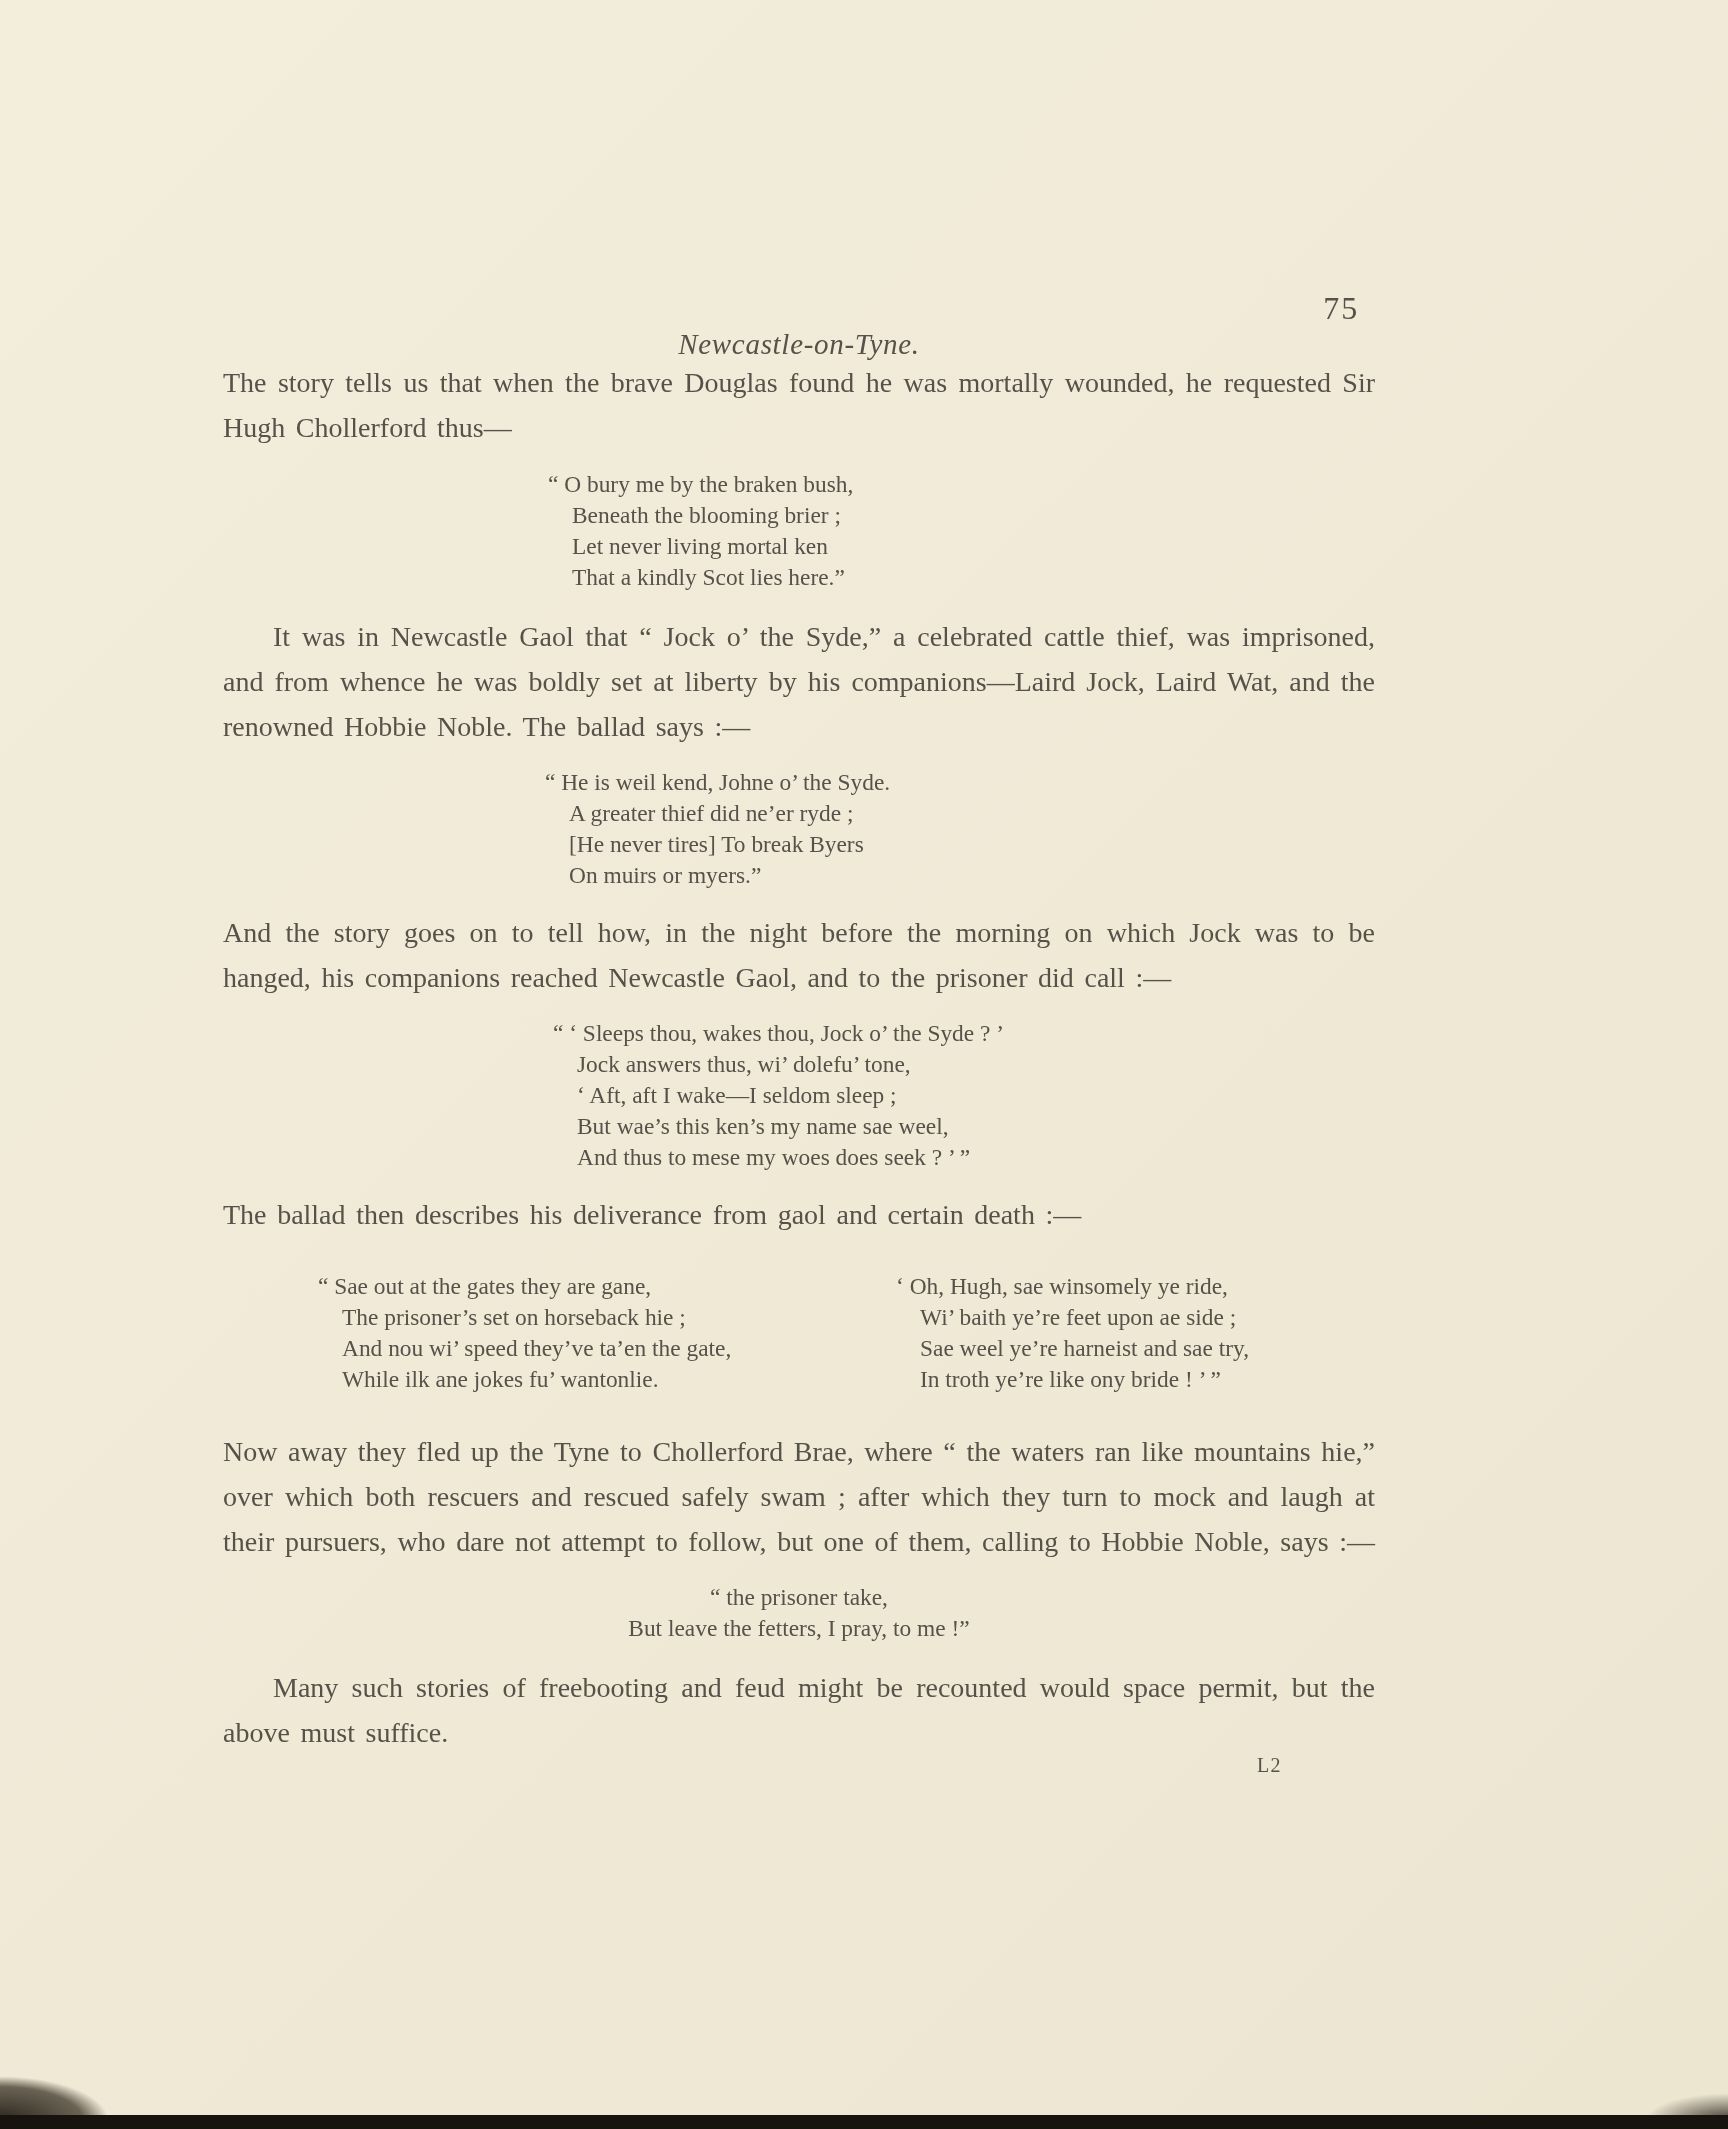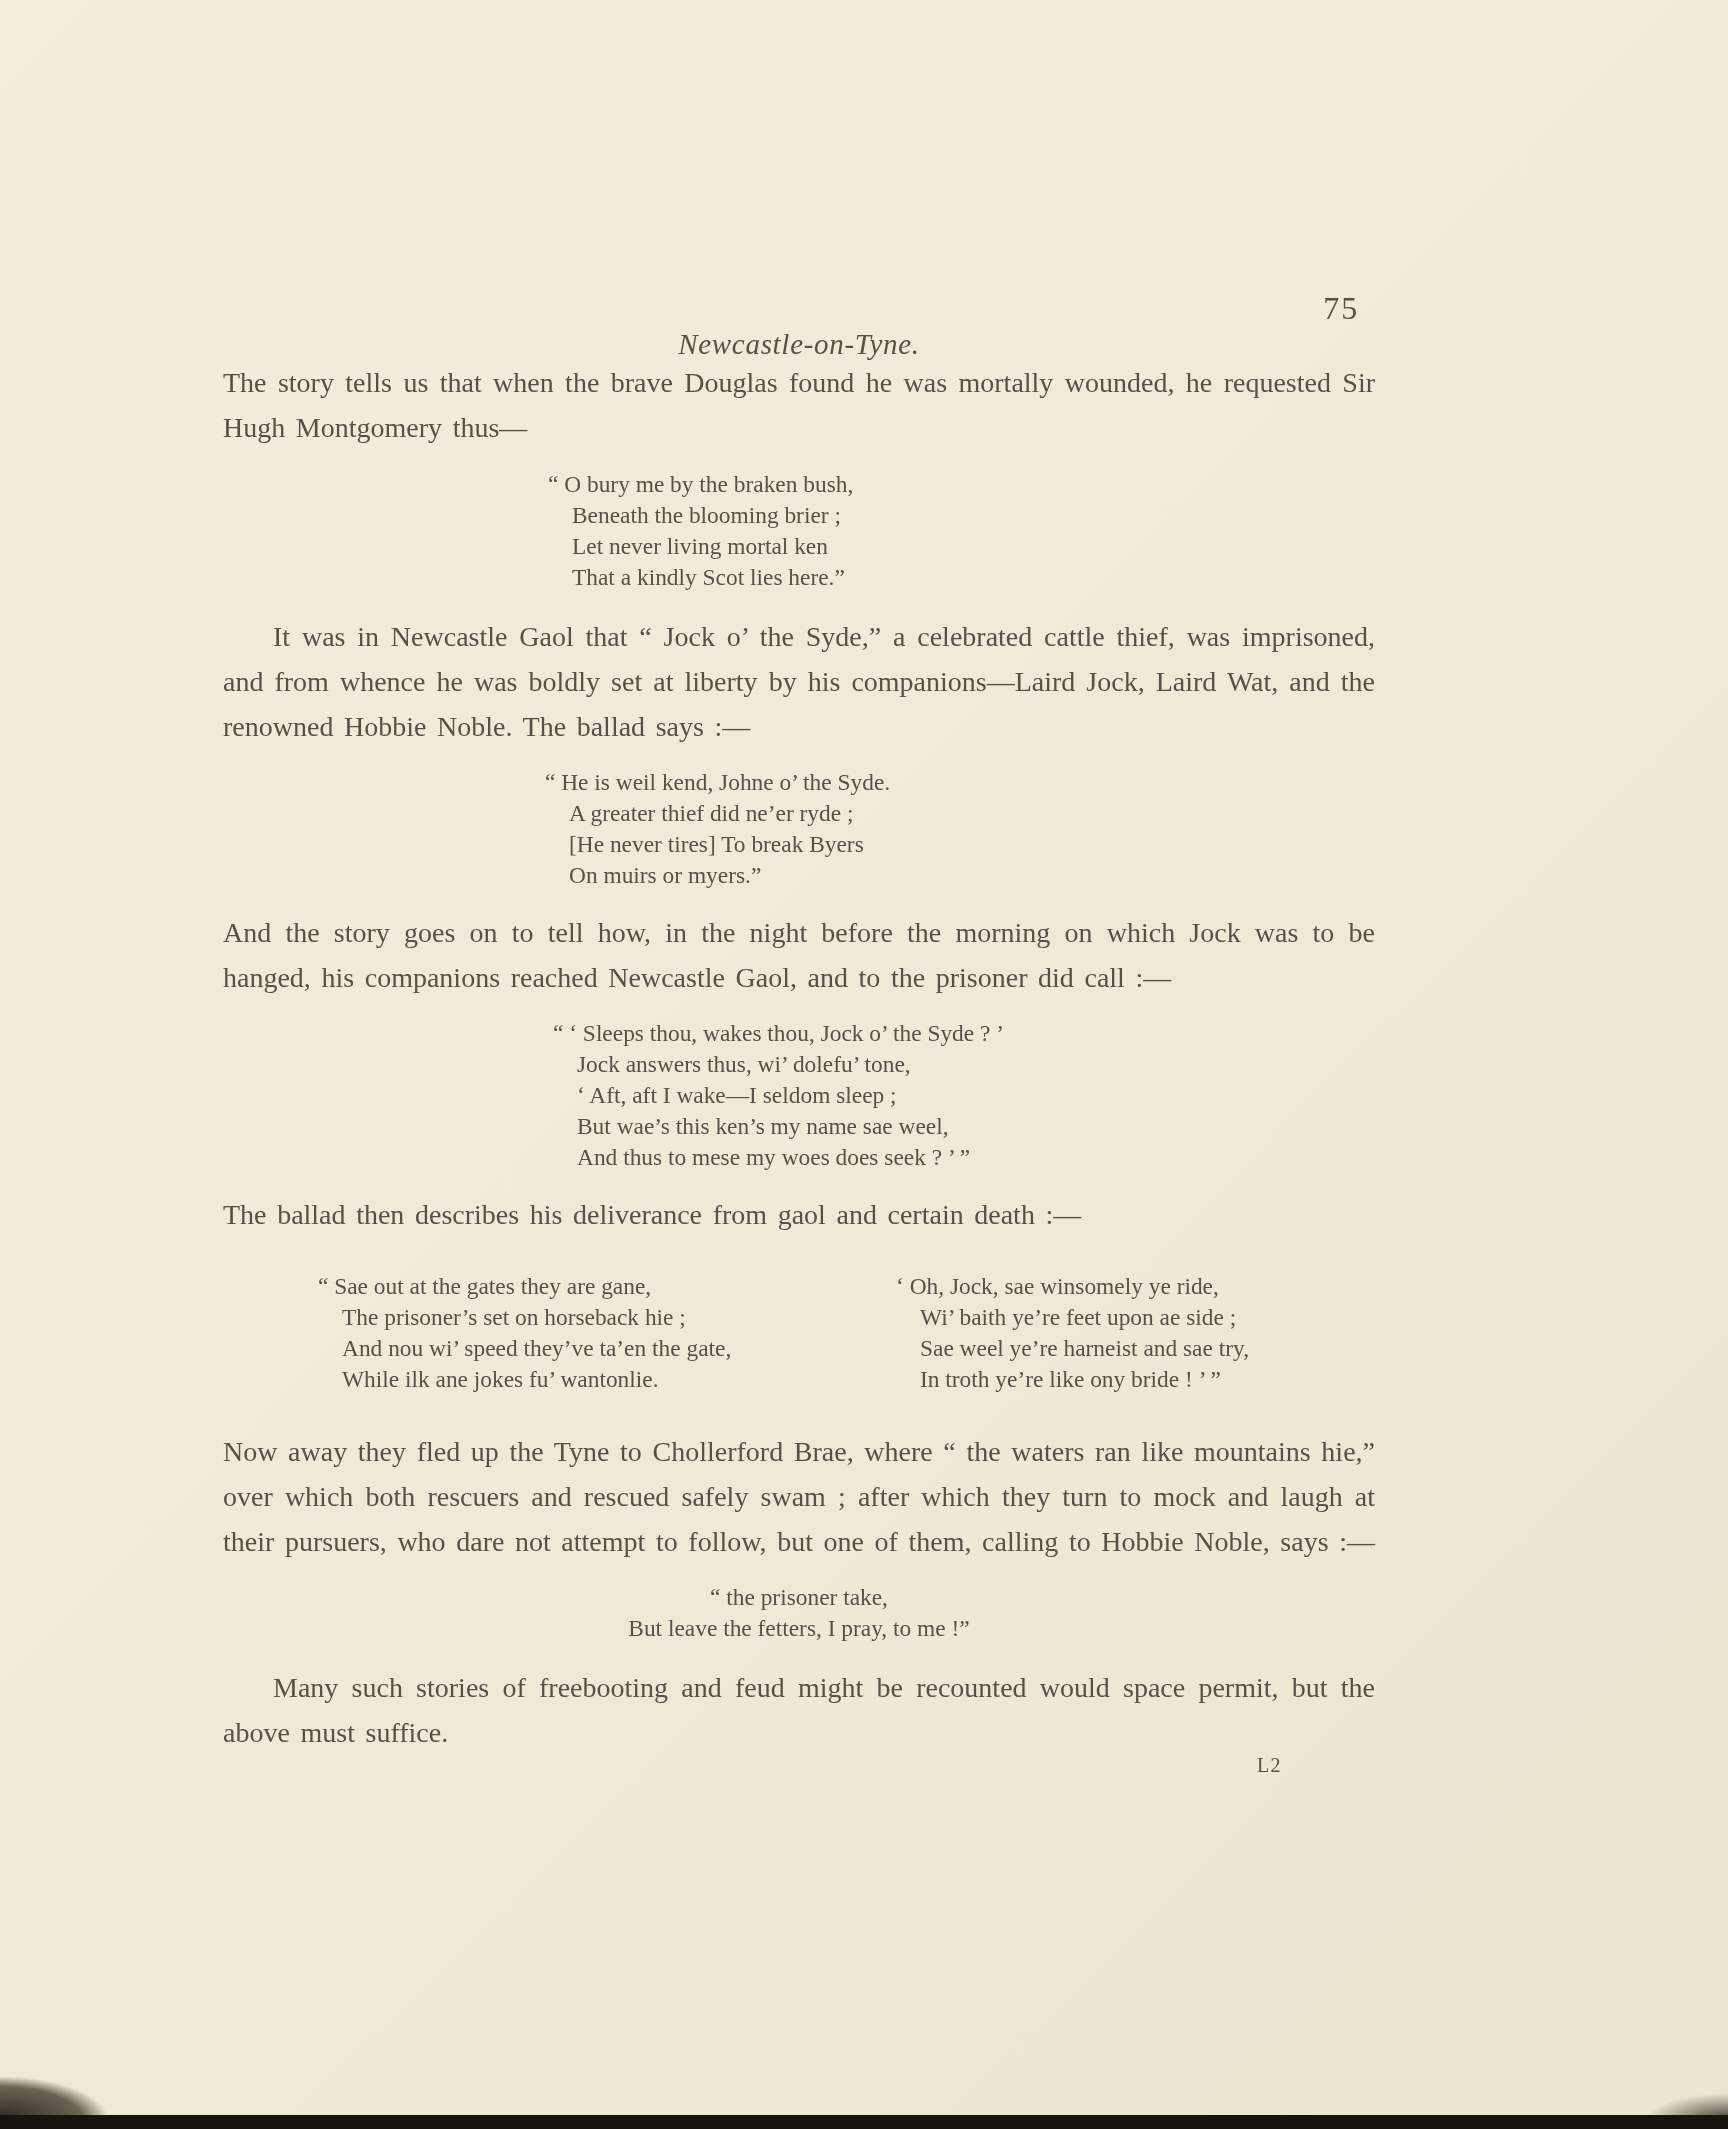--- a/index.html
+++ b/index.html
@@ -118,21 +118,21 @@
 
 <div class="page">
 
   <div class="content">
 
     <div class="running-header">
       <div class="title">Newcastle-on-Tyne.</div>
       <div class="pagenum">75</div>
     </div>
 
-    <p class="para">The story tells us that when the brave Douglas found he was mortally wounded, he requested Sir Hugh Montgomery thus—</p>
+    <p class="para">The story tells us that when the brave Douglas found he was mortally wounded, he requested Sir Hugh Chollerford thus—</p>
 
     <div class="verse hang v1">“ O bury me by the braken bush,
 Beneath the blooming brier ;
 Let never living mortal ken
 That a kindly Scot lies here.”</div>
 
     <p class="para indent">It was in Newcastle Gaol that “ Jock o’ the Syde,” a celebrated cattle thief, was imprisoned, and from whence he was boldly set at liberty by his companions—Laird Jock, Laird Wat, and the renowned Hobbie Noble.  The ballad says :—</p>
 
     <div class="verse hang v2">“ He is weil kend, Johne o’ the Syde.
 A greater thief did ne’er ryde ;
@@ -147,21 +147,21 @@
 But wae’s this ken’s my name sae weel,
 And thus to mese my woes does seek ? ’ ”</div>
 
     <p class="para">The ballad then describes his deliverance from gaol and certain death :—</p>
 
     <div class="verse-columns">
       <div class="verse hang col-left">“ Sae out at the gates they are gane,
 The prisoner’s set on horseback hie ;
 And nou wi’ speed they’ve ta’en the gate,
 While ilk ane jokes fu’ wantonlie.</div>
-      <div class="verse hang col-right">‘ Oh, Jock, sae winsomely ye ride,
+      <div class="verse hang col-right">‘ Oh, Hugh, sae winsomely ye ride,
 Wi’ baith ye’re feet upon ae side ;
 Sae weel ye’re harneist and sae try,
 In troth ye’re like ony bride ! ’ ”</div>
     </div>
 
     <p class="para">Now away they fled up the Tyne to Chollerford Brae, where “ the waters ran like mountains hie,” over which both rescuers and rescued safely swam ; after which they turn to mock and laugh at their pursuers, who dare not attempt to follow, but one of them, calling to Hobbie Noble, says :—</p>
 
     <div class="verse v5">“ the prisoner take,
 But leave the fetters, I pray, to me !”</div>
 

